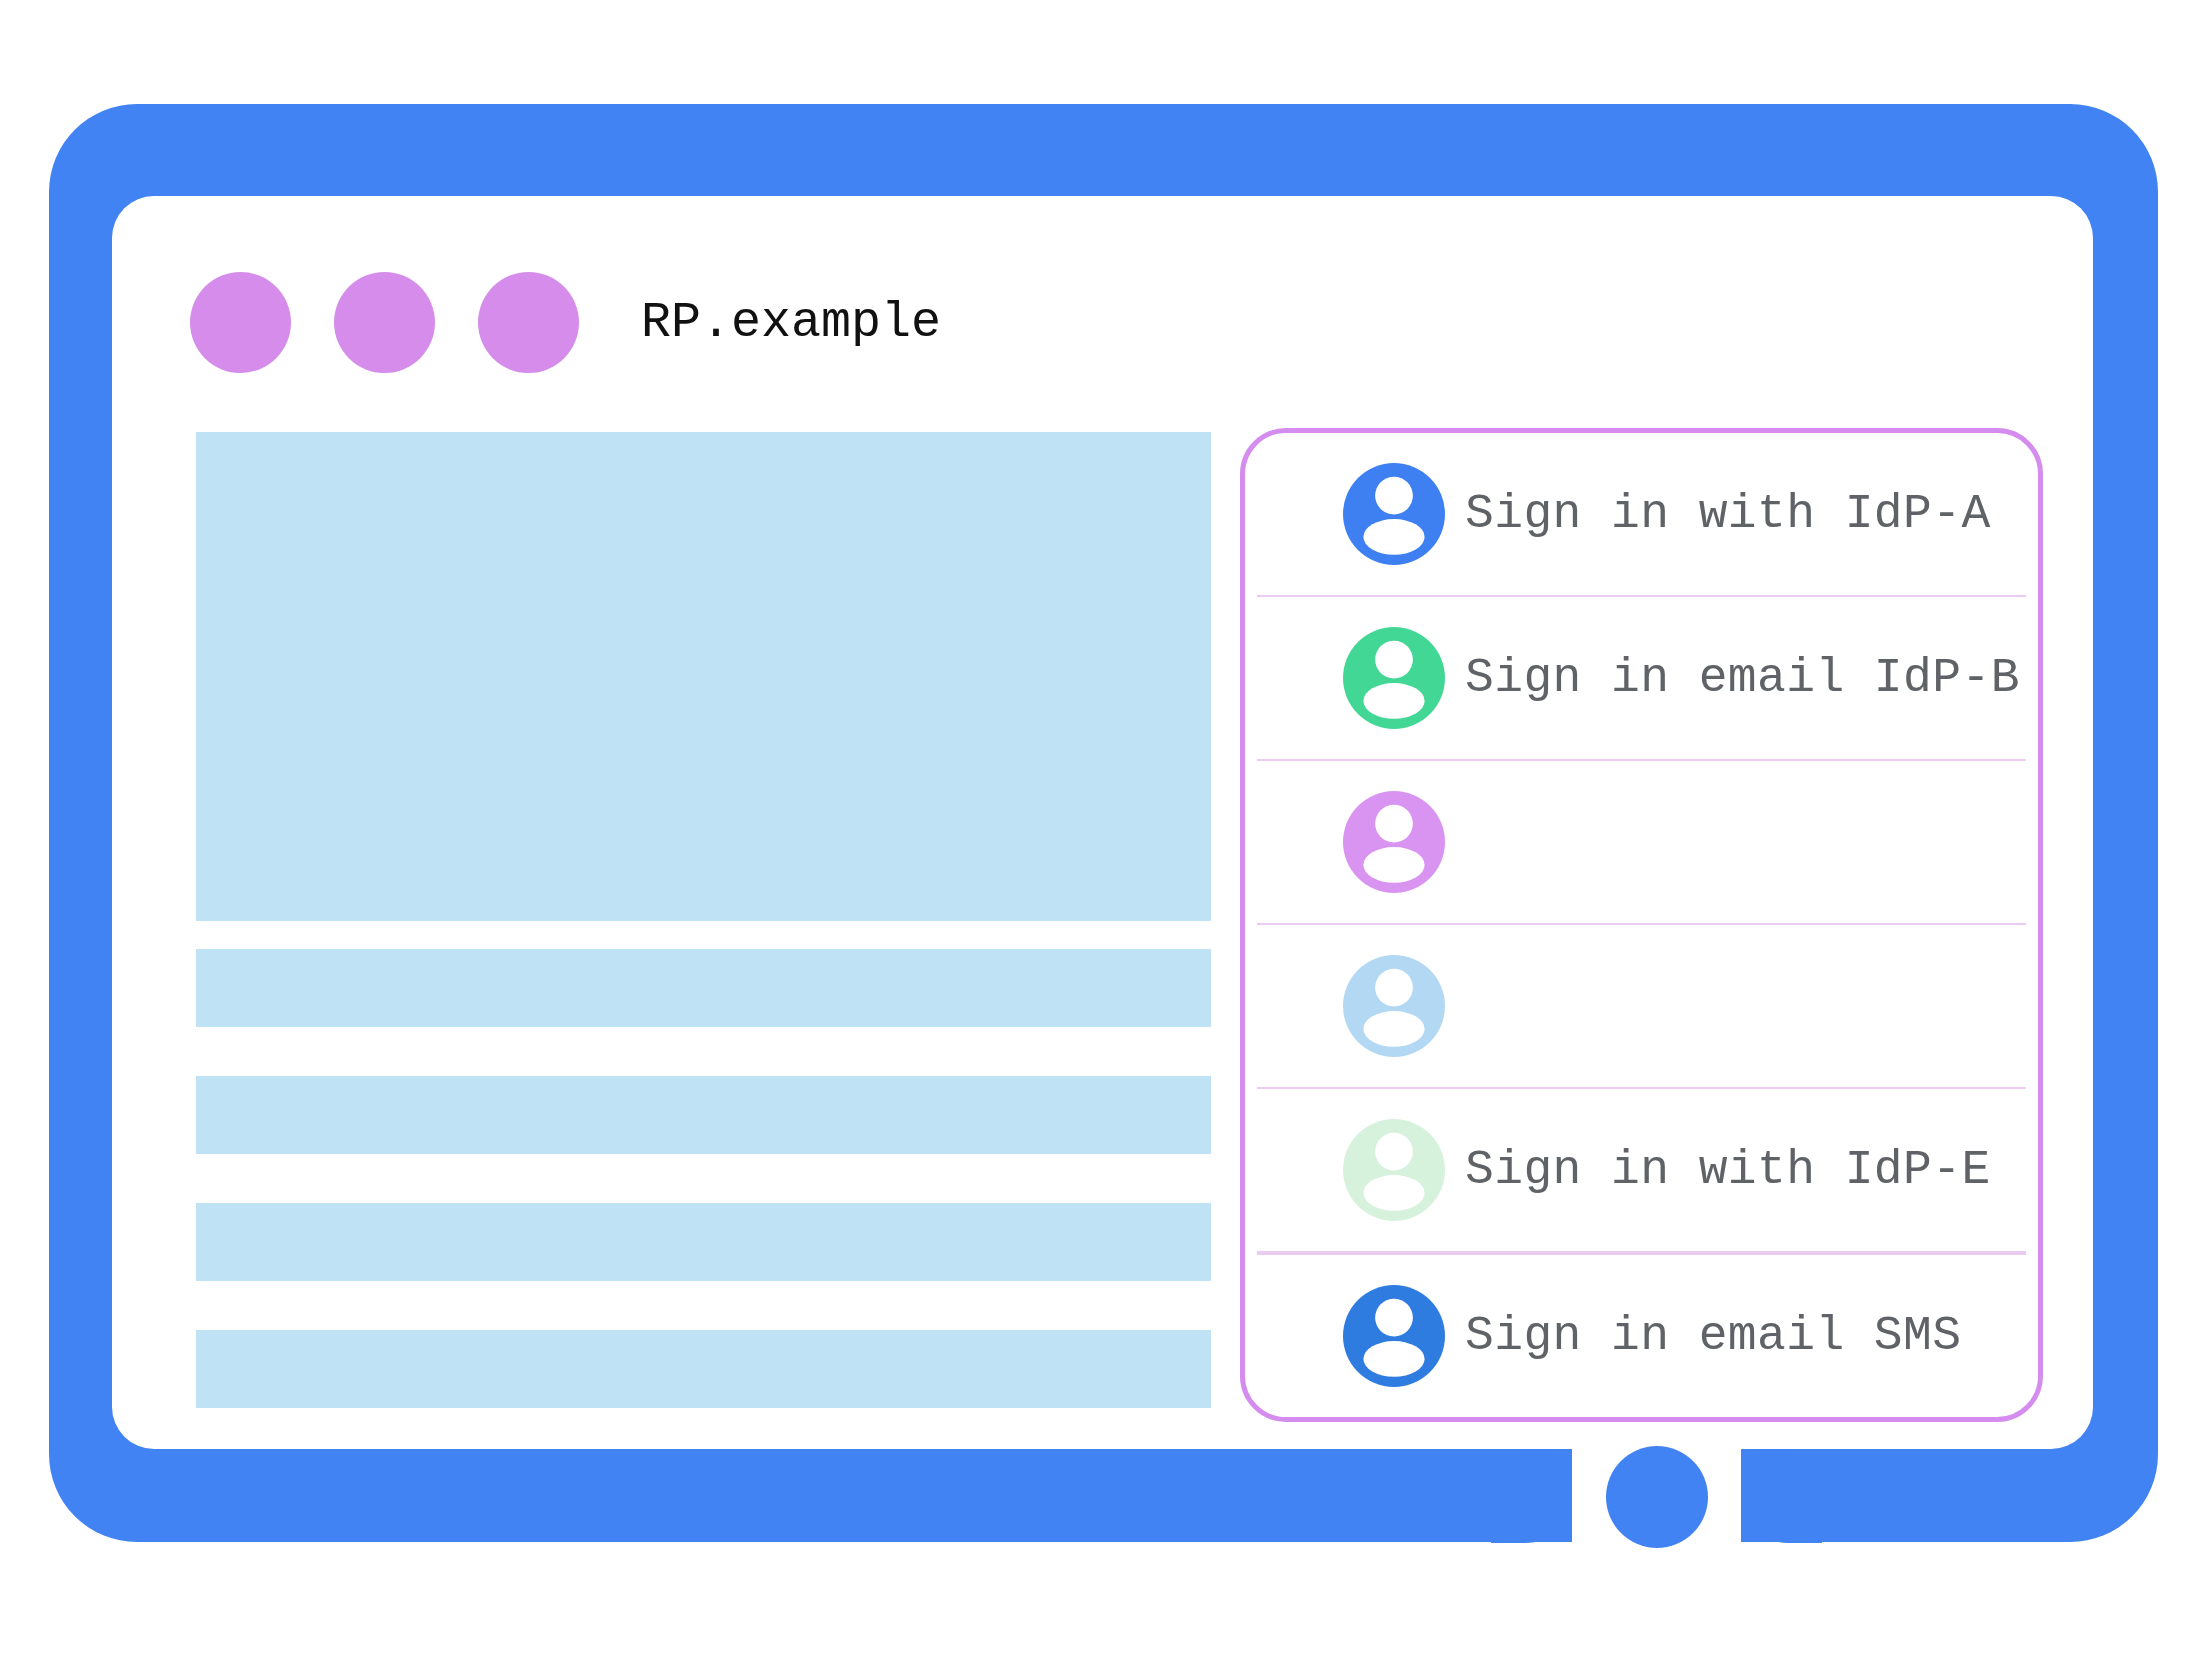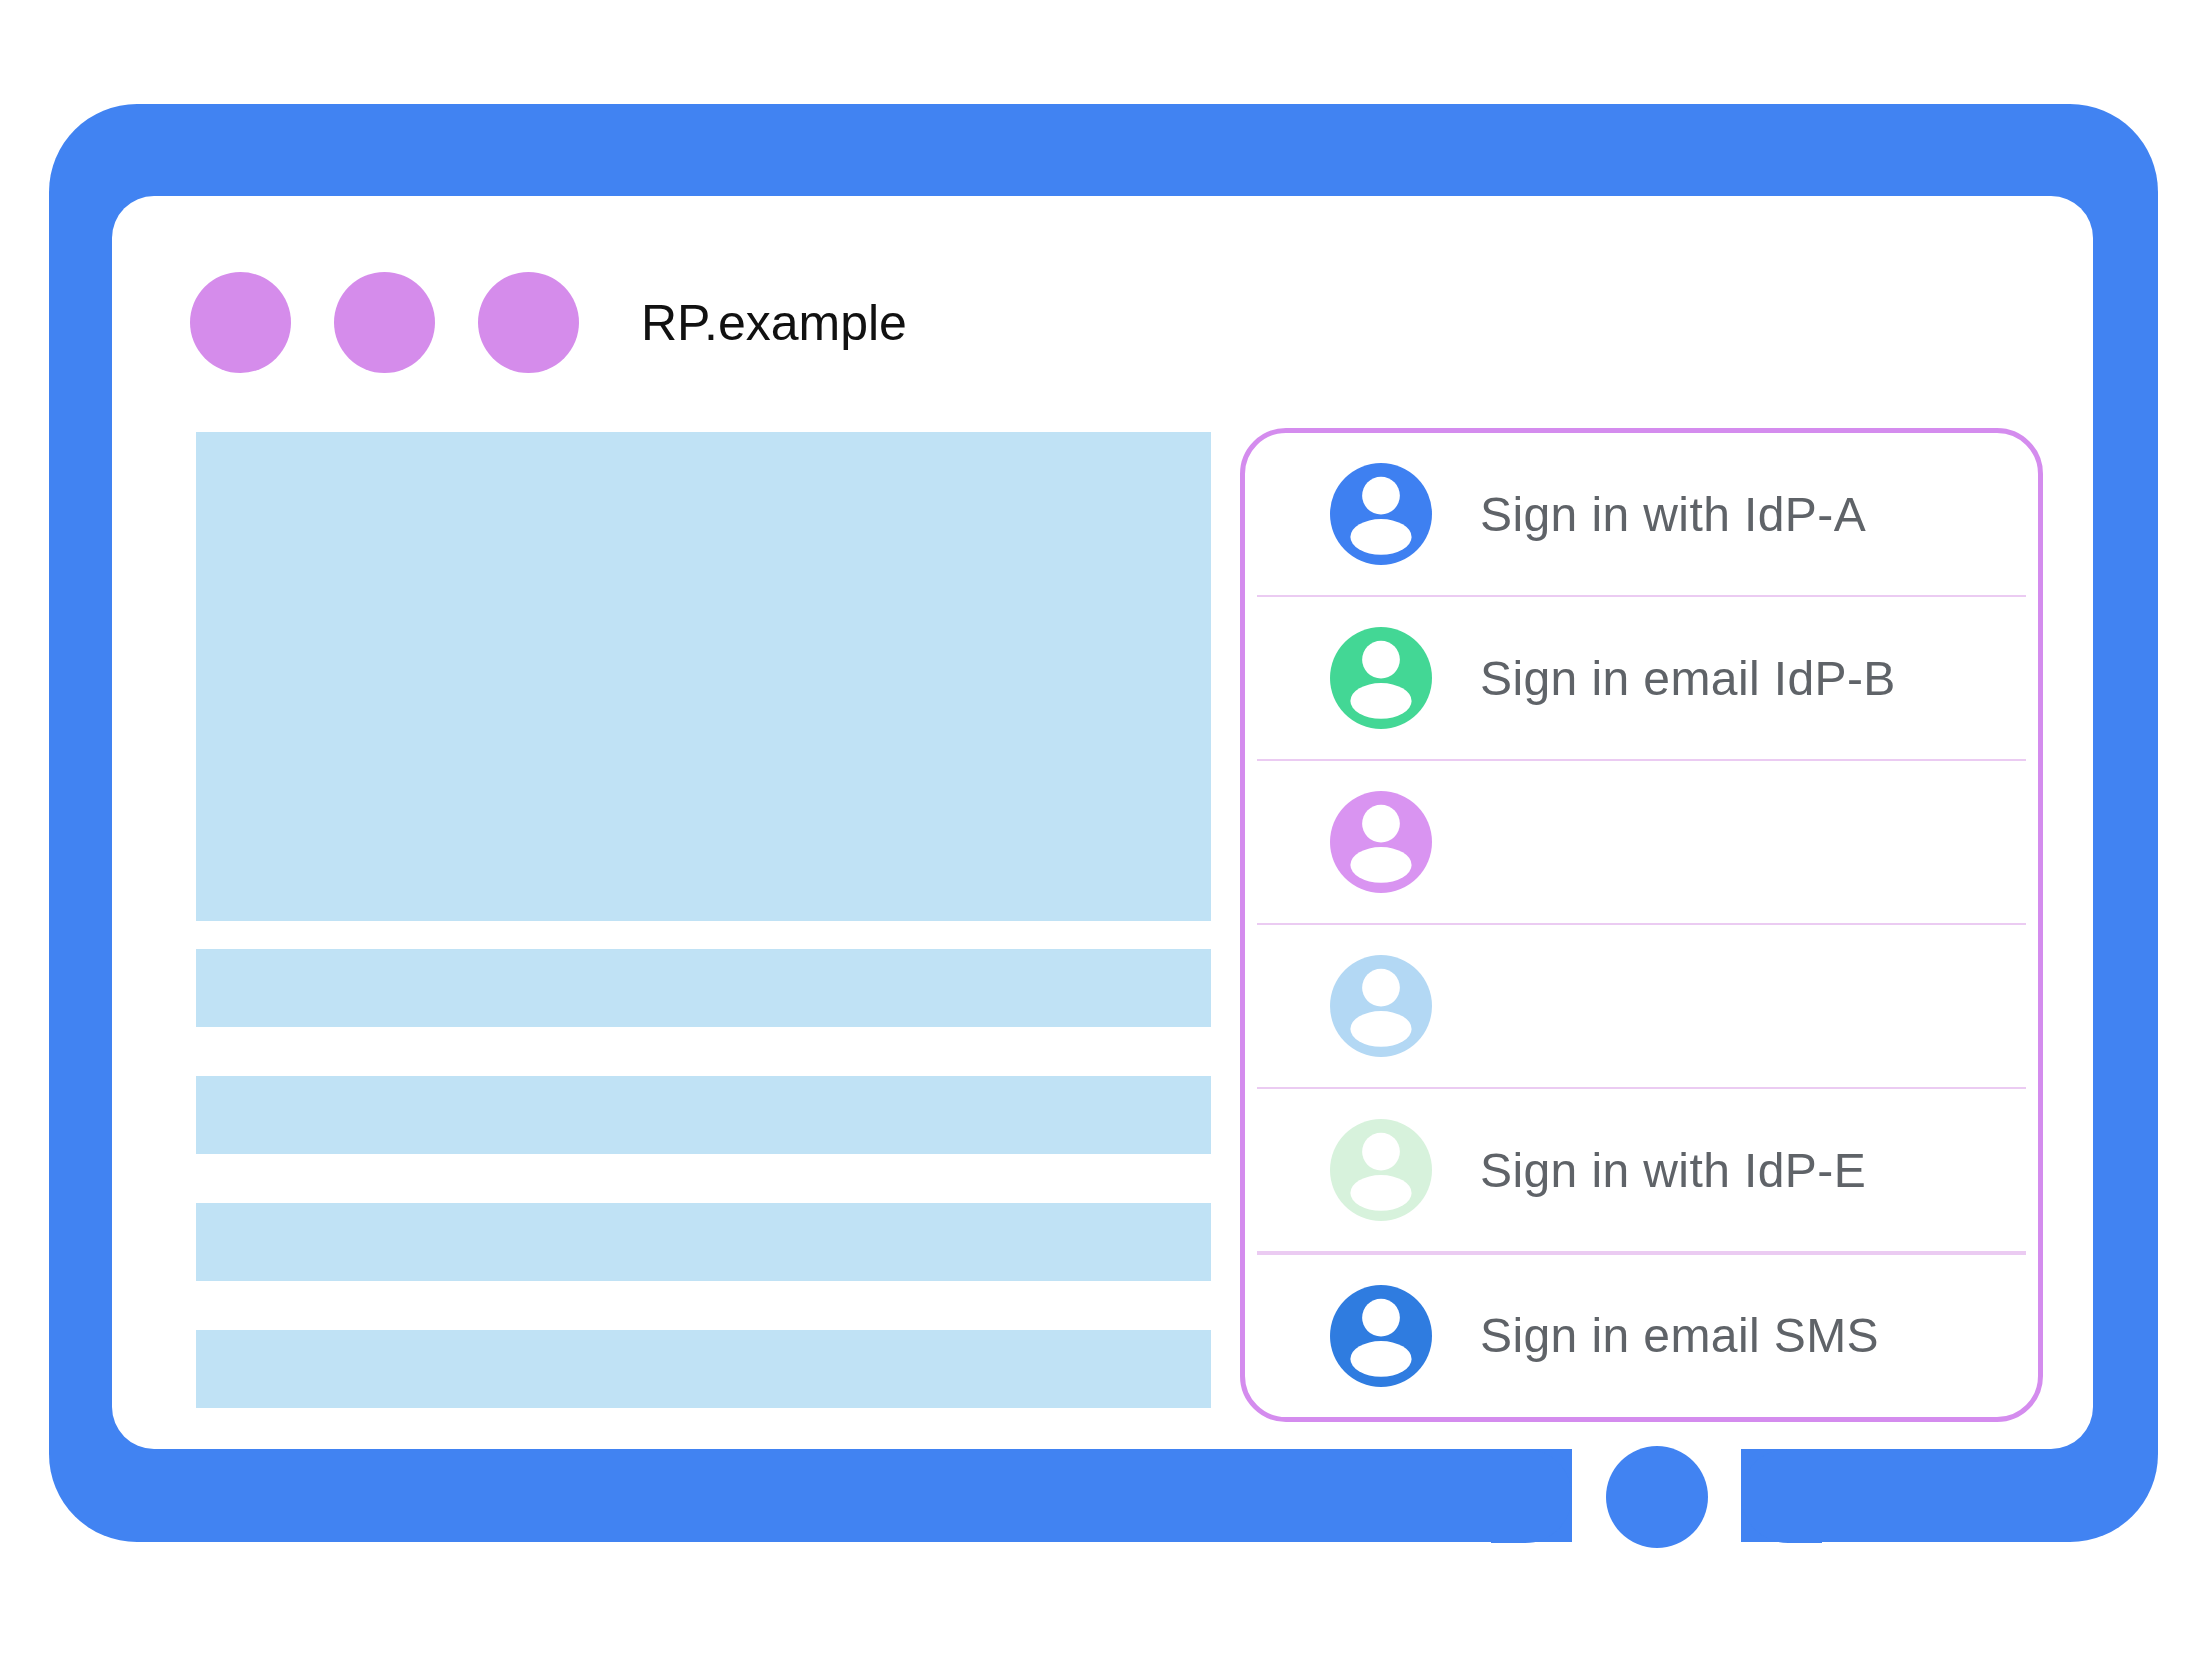--- a/index.html
+++ b/index.html
@@ -2,21 +2,21 @@
 <html style="--frame: #4183F2; --window_dot: #D58CEB; --panel_border: #D48CEE; --panel_divider: #EBCBF2; --placeholder: #C0E2F5; --label_text: #5F6368; --title_text: #111111; --avatar_glyph: #FFFFFF;font-size:14px"><head>
 <meta charset="utf-8">
 <style>
   html, body { margin: 0; padding: 0; background: #ffffff; }
   .canvas {
     position: relative;
     width: 2206px;
     height: 1654px;
     background: #ffffff;
     overflow: hidden;
-    font-family: Liberation Sans, sans-serif;
+    font-family: Liberation Mono, monospace;
   }
   .abs { position: absolute; }
 
   
   .frame {
     left: 49px; top: 104px;
     width: 2109px; height: 1438px;
     background: var(--frame);
     border-radius: 88px;
   }
@@ -64,25 +64,24 @@
     border: 5.3px solid var(--panel_border);
     border-radius: 46px;
     display: flex;
     flex-direction: column;
     overflow: hidden;
   }
   .signin-row {
     flex: 1;
     display: flex;
     align-items: center;
-    padding-left: 74px;
-    gap: 48px;
+    padding-left: 98px;
+    gap: 20px;
     cursor: pointer;
     background: transparent;
-    margin-left: 11px;
   }
   .panel .divider {
     height: 1.8px;
     background: var(--panel_divider);
     margin: 0 12.4px;
     flex: none;
   }
   .avatar {
     width: 102px; height: 102px;
     flex: none;

